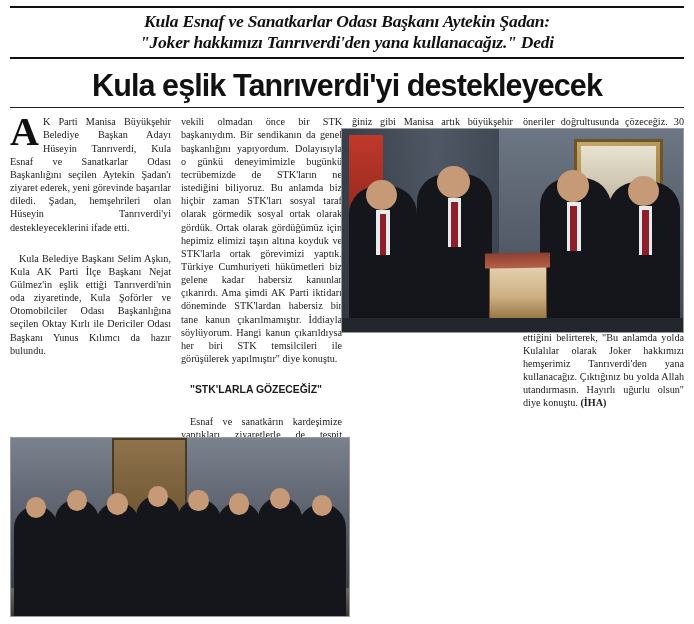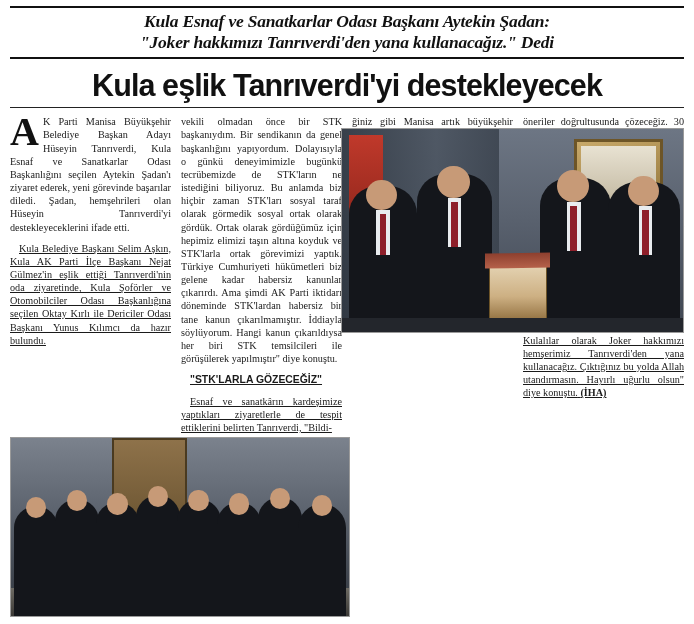--- a/index.html
+++ b/index.html
@@ -73,22 +73,21 @@
   }
   .col p {
     margin: 0 0 0 0;
     text-indent: 9px;
     hyphens: auto;
   }
   .col p.first {
     text-indent: 0;
   }
   .col p + p {
-    margin-top: 8px;
-    text-decoration: underline;
+    margin-top: 18px;
   }
   .dropcap {
     float: left;
     font-family: "Liberation Serif", serif;
     font-weight: bold;
     font-size: 40px;
     line-height: 32px;
     padding: 1px 4px 0 0;
     color: #111;
   }

